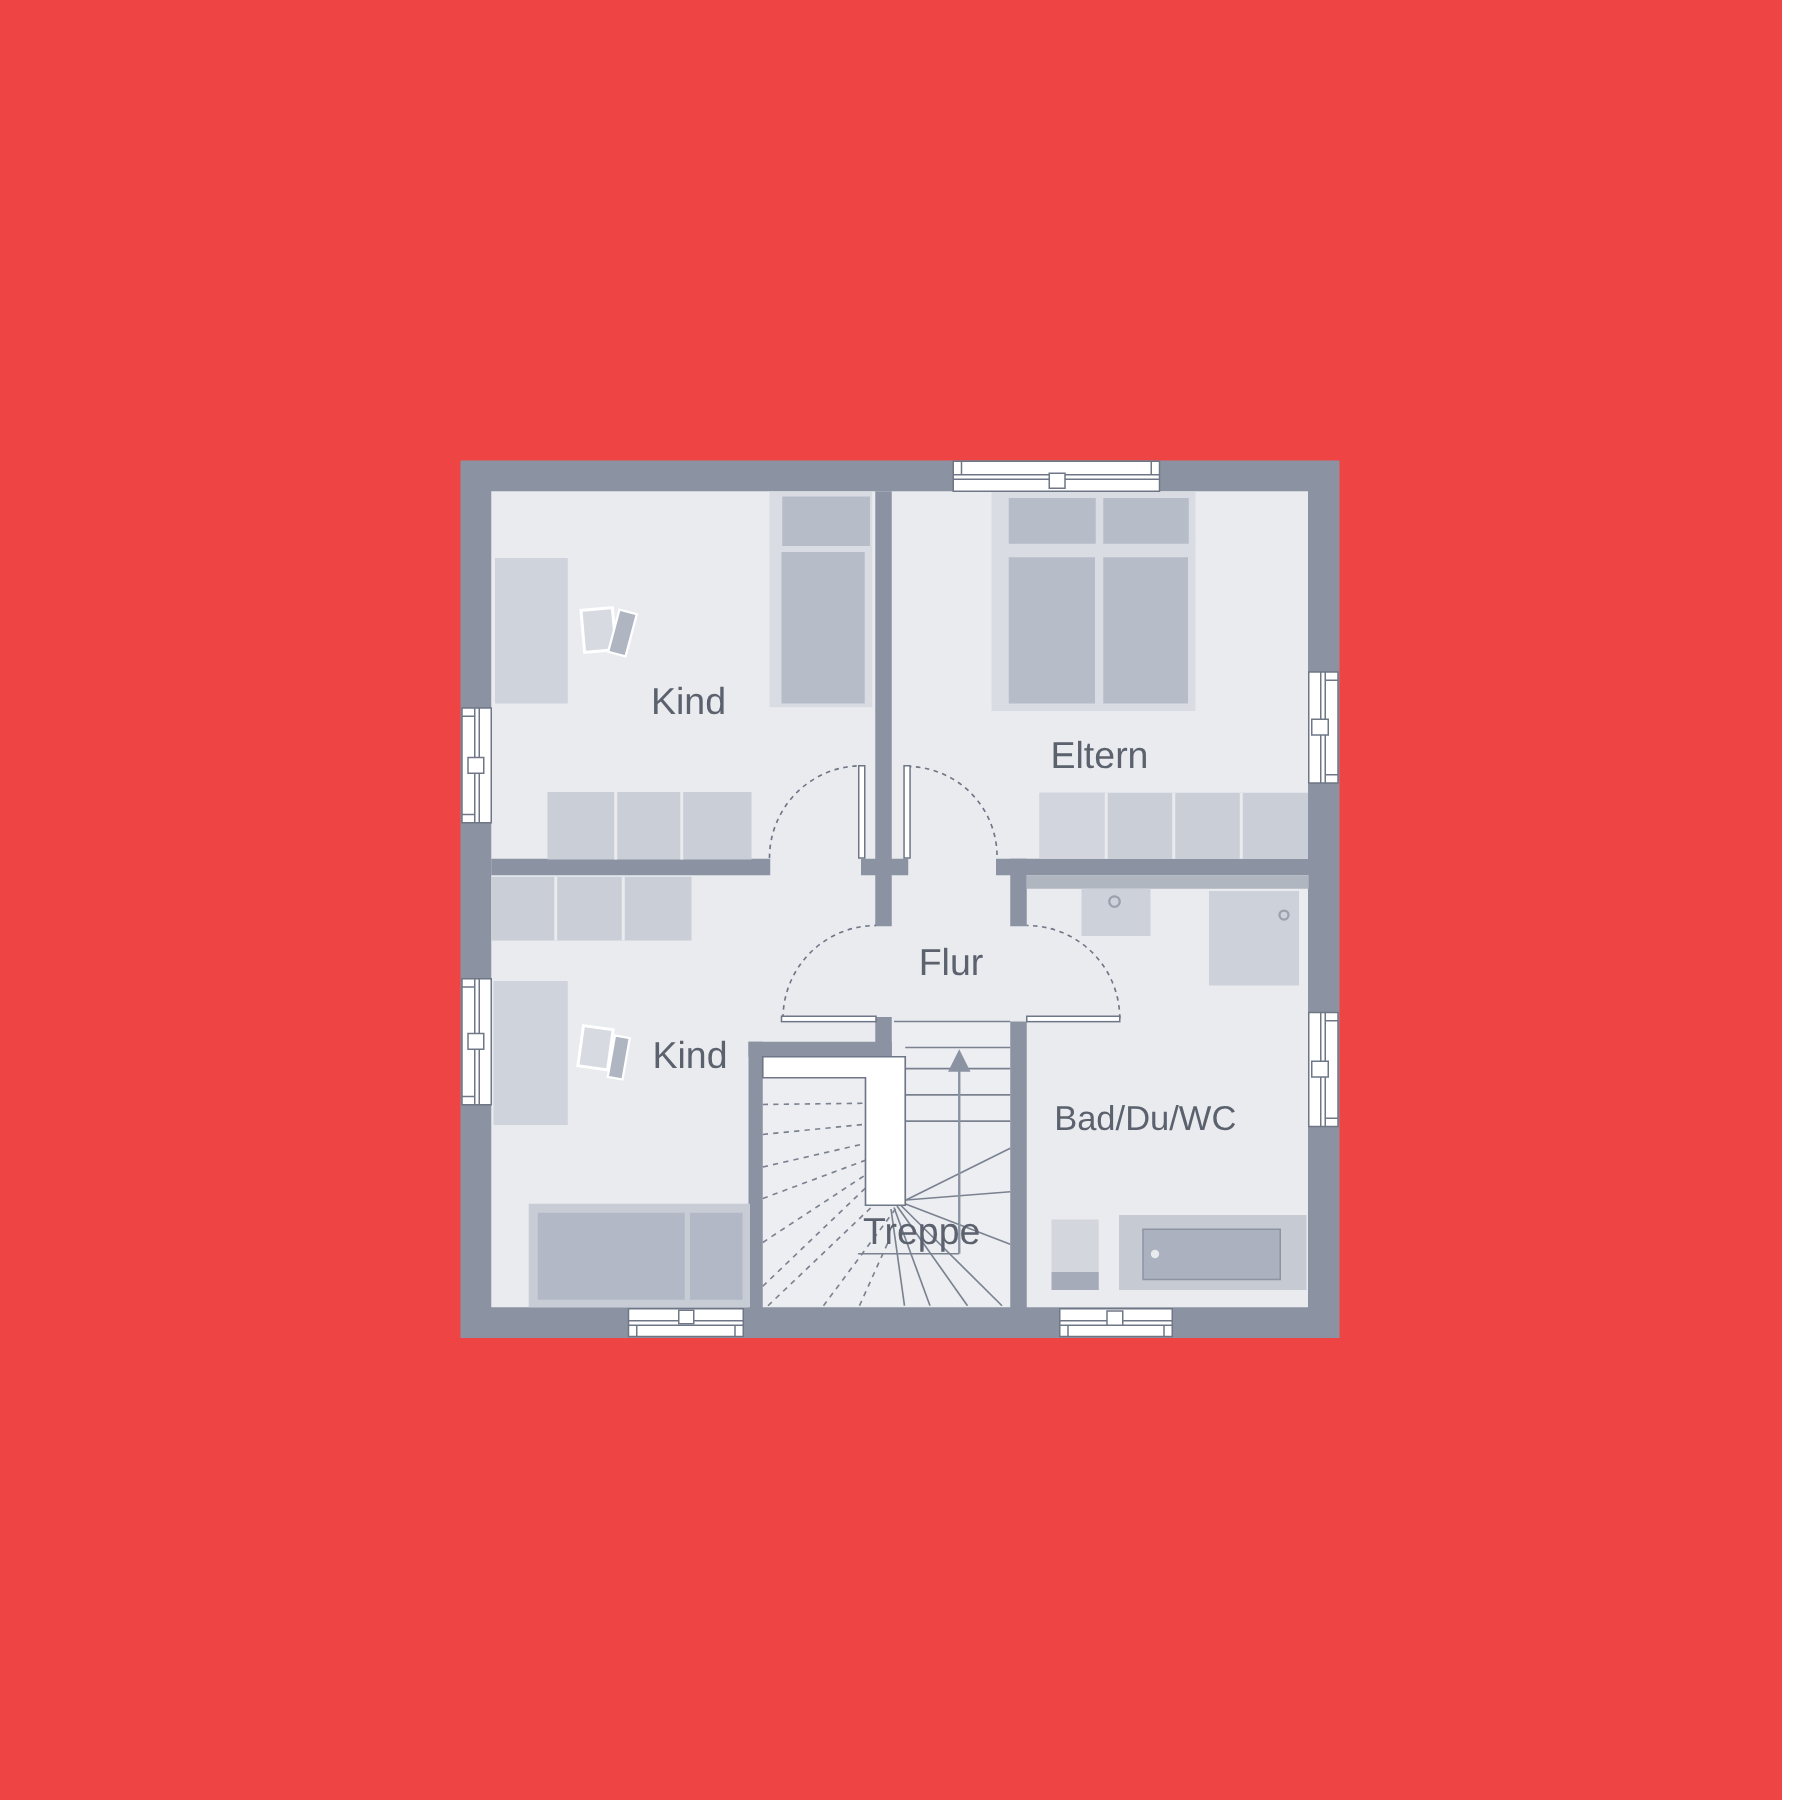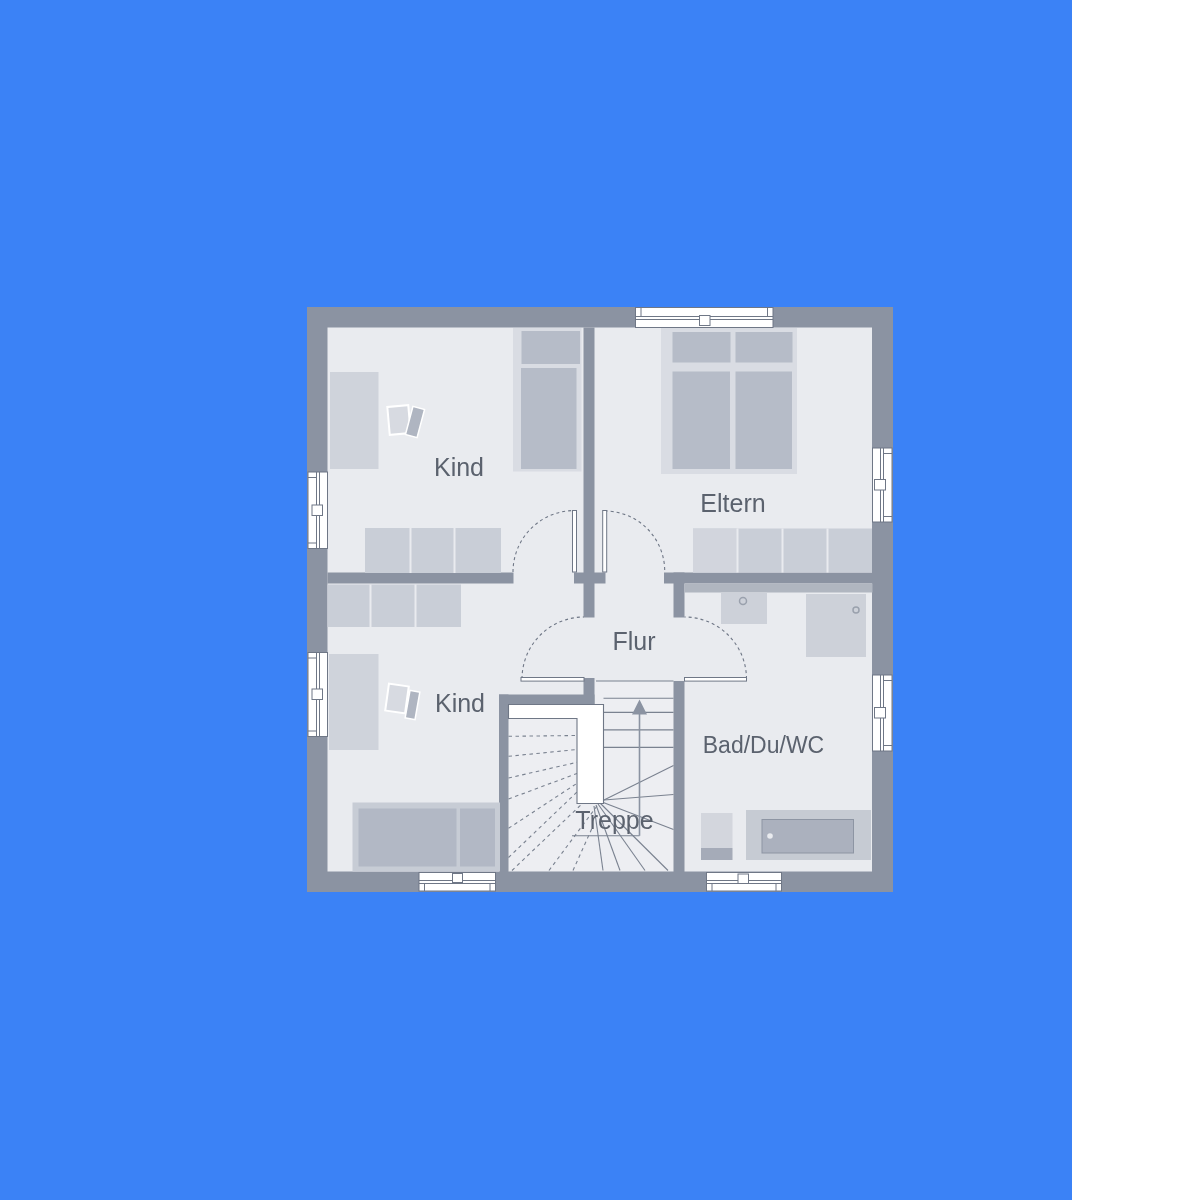--- a/index.html
+++ b/index.html
@@ -1,16 +1,16 @@
 <!DOCTYPE html>
 <html><head>
 <meta charset="utf-8">
 <style>
   html,body{margin:0;padding:0;background:#ffffff;}
-  .page{width:1072px;height:1200px;position:relative;background:#3b82f6;}
+  .page{width:1188px;height:1200px;position:relative;background:#ef4444;}
   svg{position:absolute;top:0;left:0;}
   text{font-family:"Liberation Sans", sans-serif;fill:#5B626E;}
 </style>
 </head>
 <body>
 <div class="page">
 <svg width="1200" height="1200" viewBox="0 0 1200 1200">
 
 <rect x="307" y="307" width="586" height="585" fill="#8B93A2"></rect>
 

